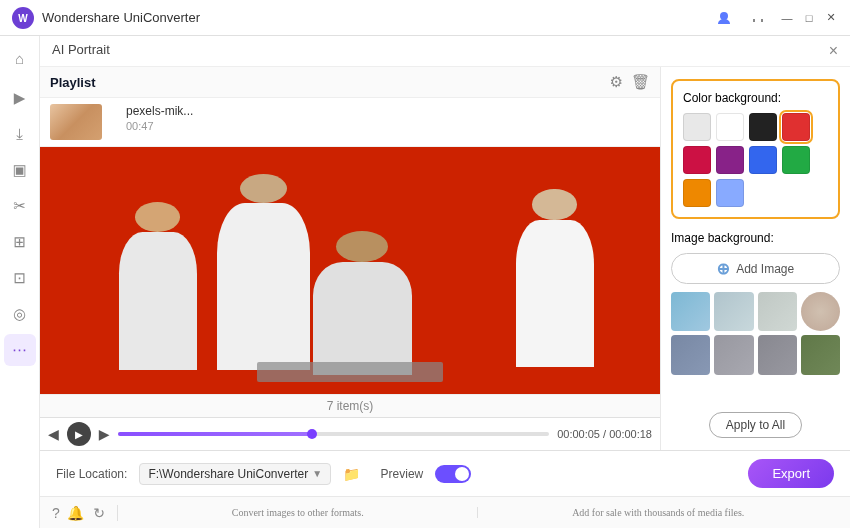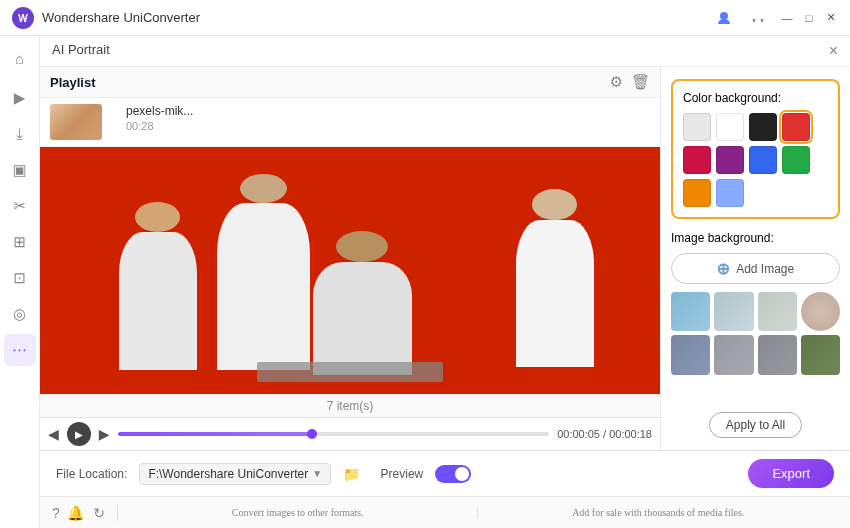--- a/index.html
+++ b/index.html
@@ -446,21 +446,21 @@
             <span class="playlist-action">🗑</span>
           </div>
         </div>
 
         <div class="playlist-item">
           <div class="playlist-thumb">
             <div class="playlist-thumb-img" style="background: linear-gradient(135deg, #e8c4a0 0%, #c89060 50%, #d4a070 100%);"></div>
           </div>
           <div class="playlist-info">
             <div class="playlist-name">pexels-mik...</div>
-            <div class="playlist-duration">00:28</div>
+            <div class="playlist-duration">00:47</div>
           </div>
         </div>
 
         <div class="video-area">
           <div class="video-content">
 
             <div class="video-people" style="width:100%; height:100%; position:relative;">
 
               <div style="position:absolute; inset:0; background: #cc2200;"></div>
 

